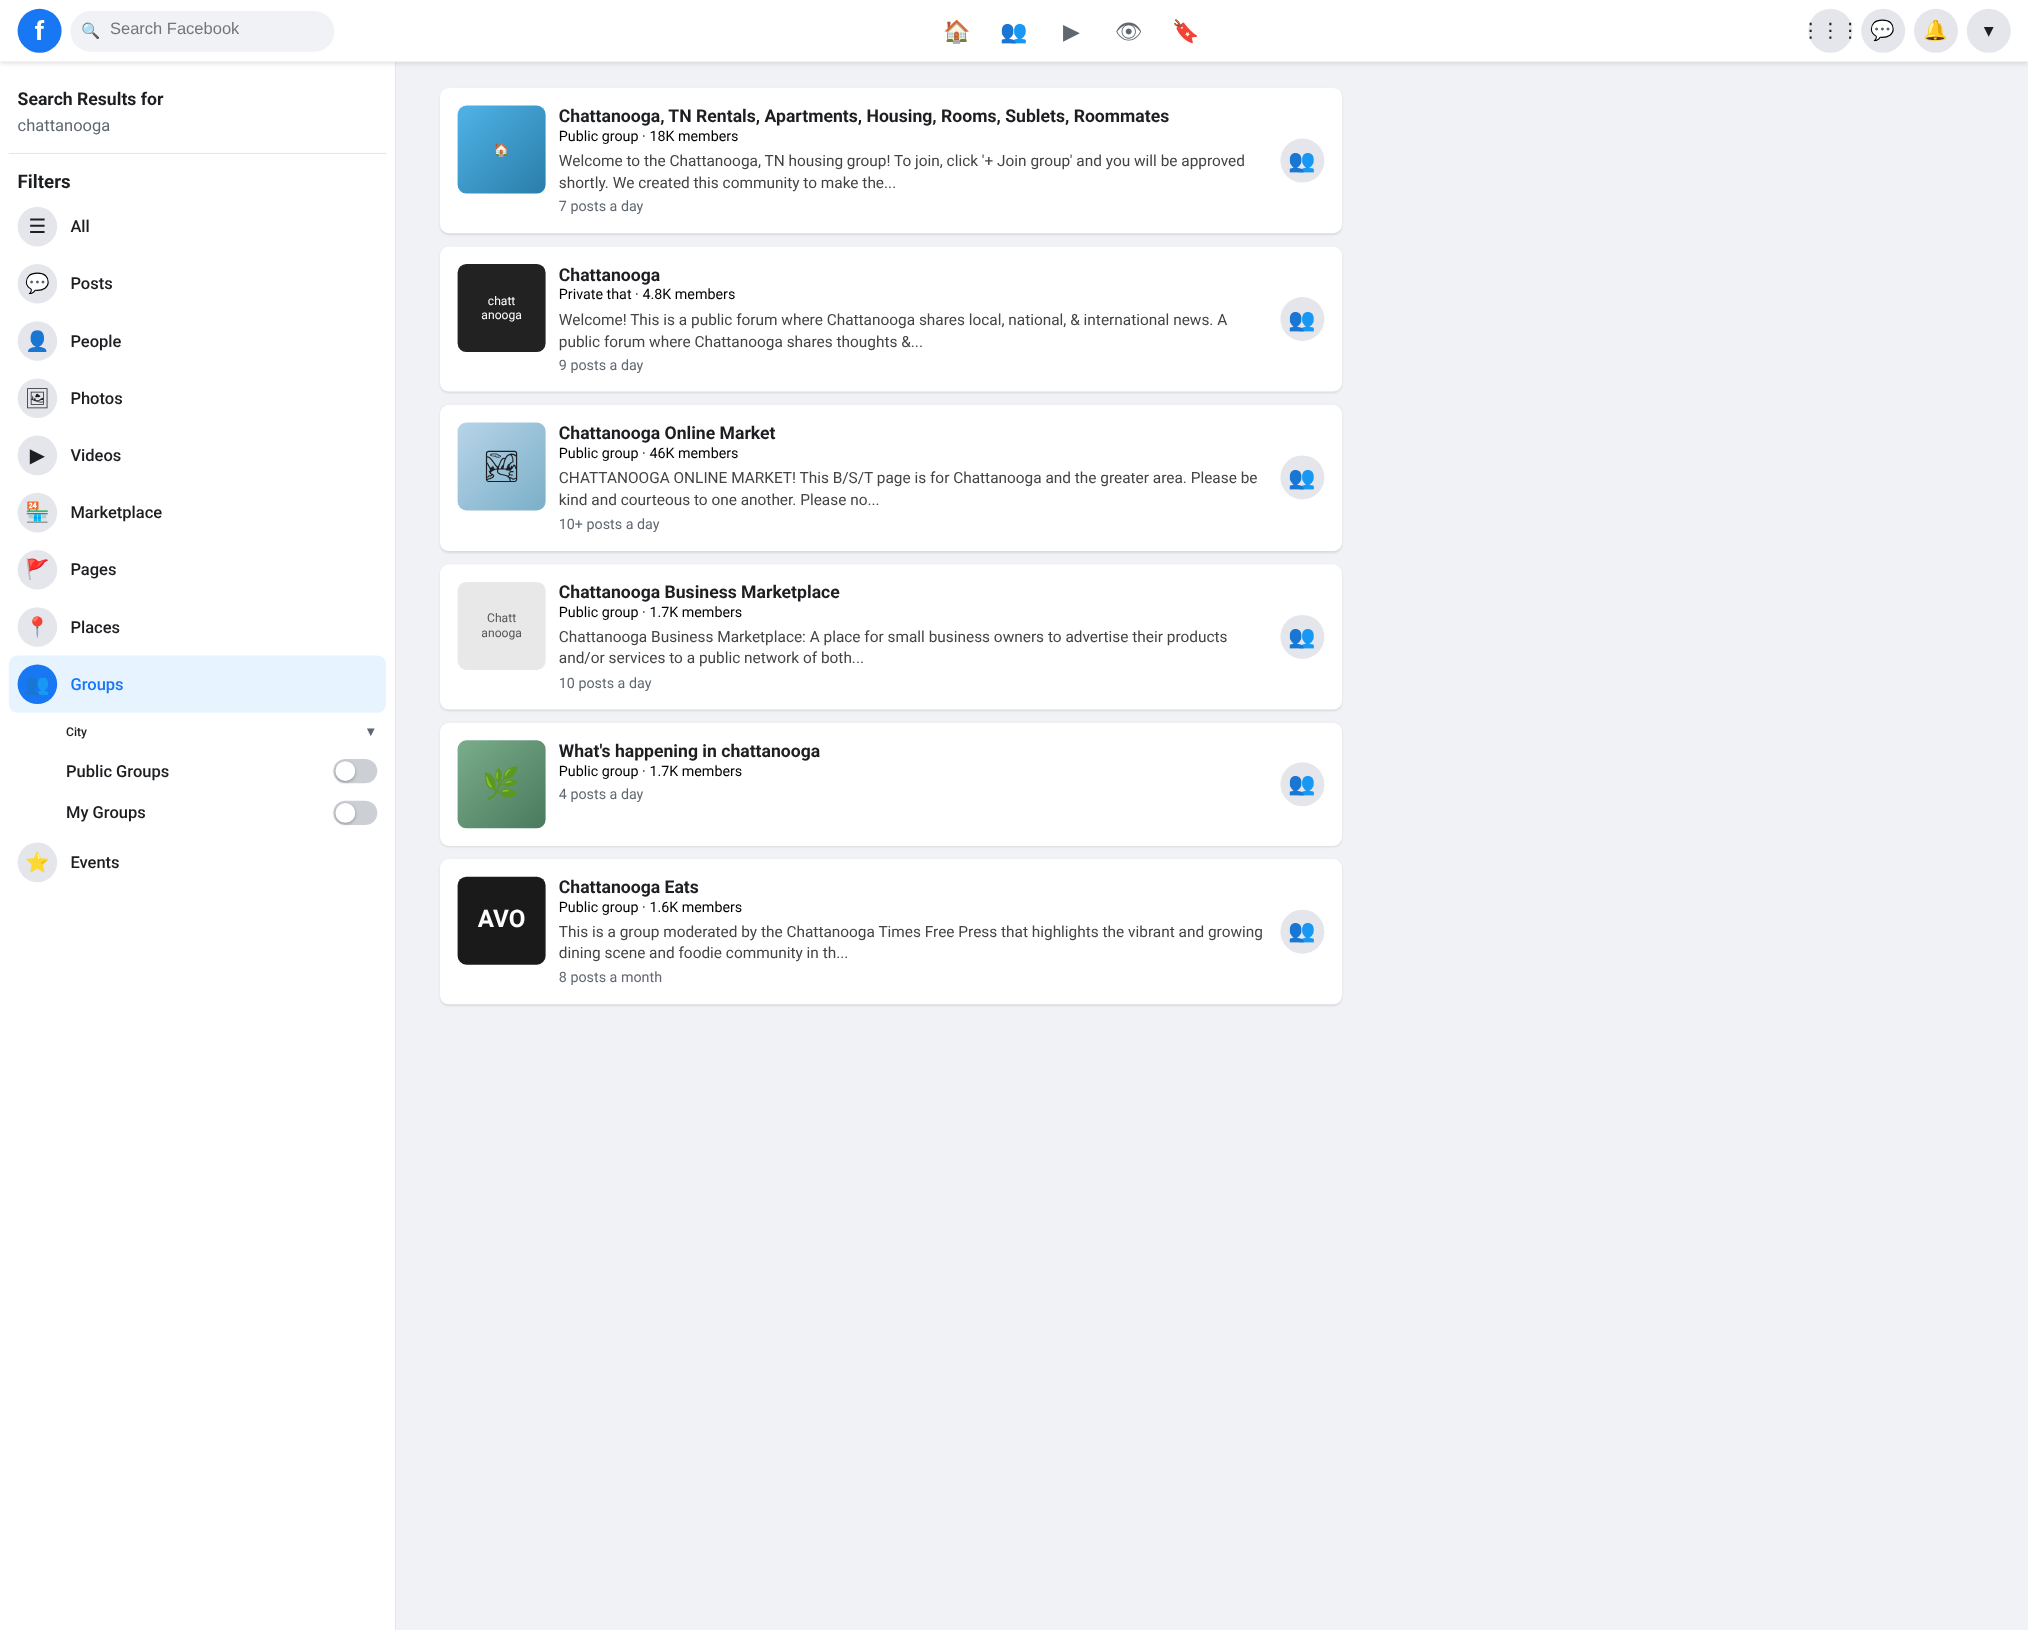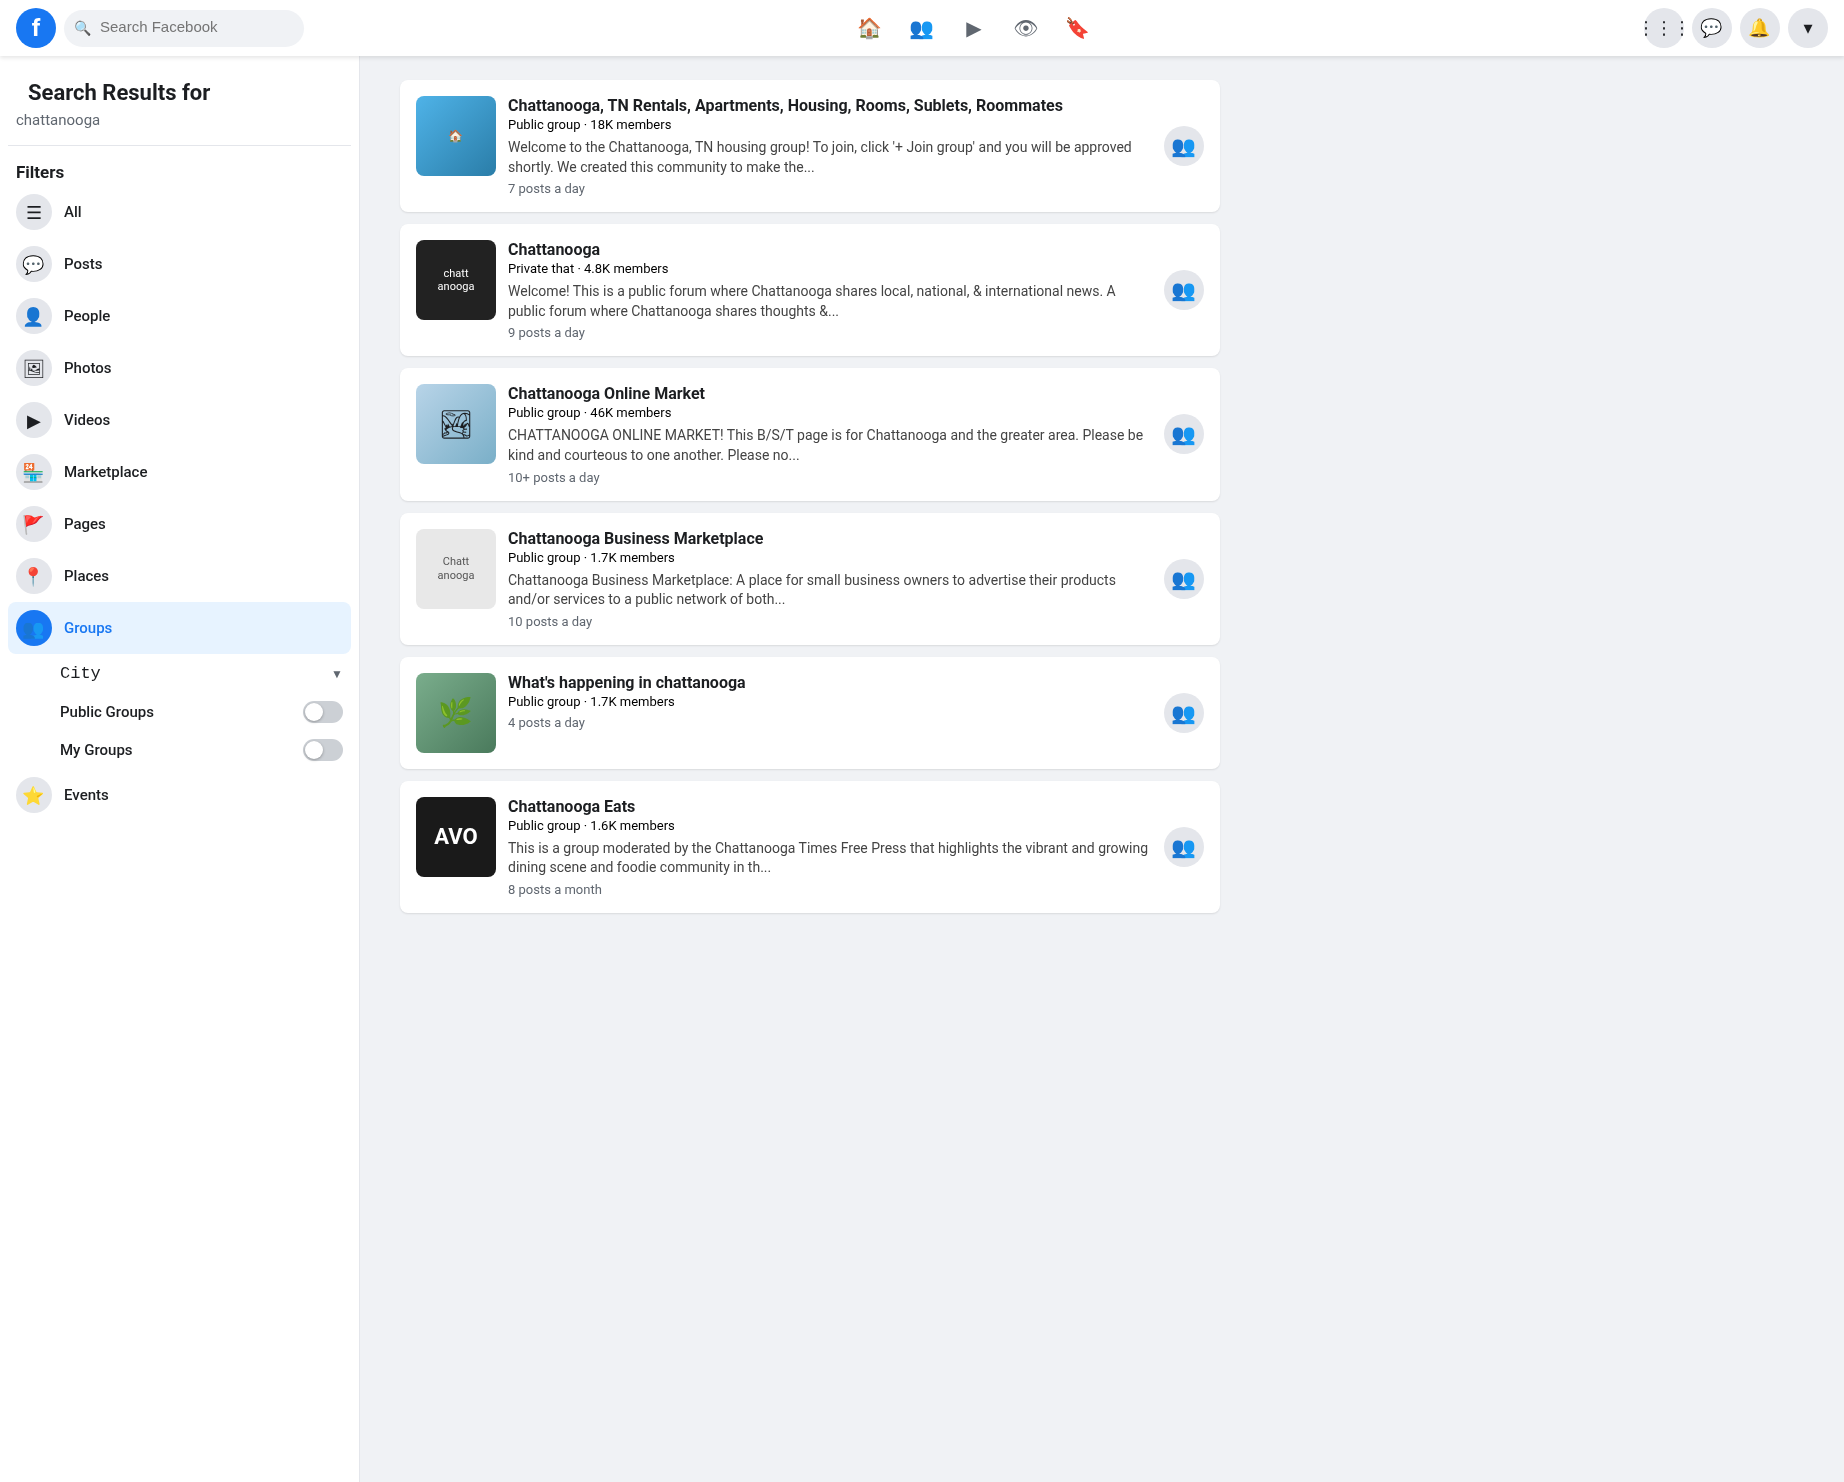--- a/index.html
+++ b/index.html
@@ -48,21 +48,21 @@
     }
 
     
     .sidebar {
       width: 360px; min-width: 360px; background: #fff;
       padding: 16px 8px; overflow-y: auto;
       border-right: 1px solid #e4e6eb;
       position: fixed; top: 56px; left: 0; bottom: 0;
     }
     .sidebar-title {
-      font-size: 22px; font-weight: 700; padding: 8px 8px 4px 8px; margin-left: 12px;
+      font-size: 16px; font-weight: 700; padding: 8px 8px 4px 8px;
     }
     .sidebar-query {
       font-size: 15px; color: #606770; padding: 2px 8px 8px 8px;
     }
     .sidebar-divider {
       height: 1px; background: #e4e6eb; margin: 8px 0;
     }
     .sidebar-section-title {
       font-size: 17px; font-weight: 700; padding: 8px 8px 4px 8px;
     }
@@ -83,21 +83,21 @@
     .filter-label {
       font-size: 15px; font-weight: 500;
     }
     .filter-item.active .filter-label { color: #1877f2; }
 
     
     .sub-filter {
       display: flex; align-items: center; justify-content: space-between;
       padding: 10px 8px 10px 52px; cursor: pointer;
     }
-    .sub-filter-label { font-size: 17px; font-weight: 500; font-family: Liberation Mono, monospace; }
+    .sub-filter-label { font-size: 11px; font-weight: 500; }
     .chevron { font-size: 12px; color: #606770; }
 
     
     .toggle-row {
       display: flex; align-items: center; justify-content: space-between;
       padding: 8px 8px 8px 52px;
     }
     .toggle-label { font-size: 15px; font-weight: 500; }
     .toggle {
       width: 40px; height: 22px; background: #ccd0d5; border-radius: 11px;

